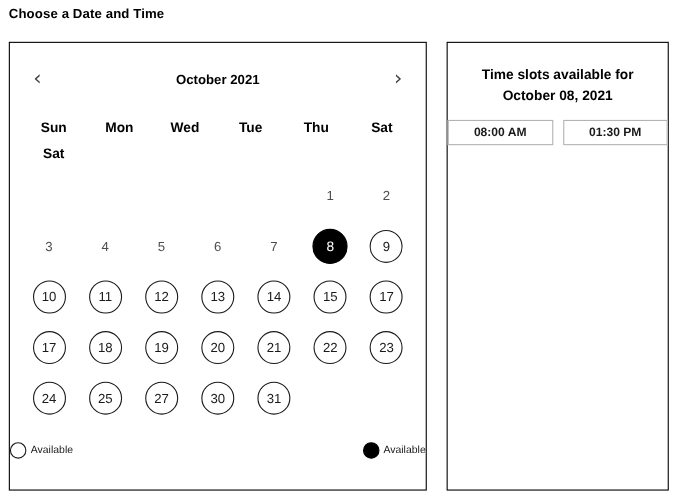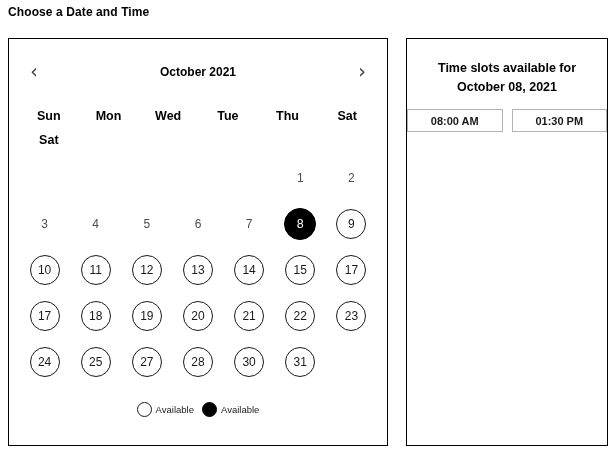--- a/index.html
+++ b/index.html
@@ -108,21 +108,21 @@
     width: 32px;
     height: 32px;
     font-size: 12.5px;
   }
   .legend {
     position: absolute;
     left: 0;
     right: 0;
     bottom: 28px;
     display: flex;
-    justify-content: center;
+    justify-content: space-between;
     align-items: center;
     gap: 8px;
     font-size: 9.5px;
     color: #1a1a1a;
   }
   .legend-item {
     display: flex;
     align-items: center;
     gap: 4px;
   }
@@ -277,23 +277,20 @@
         <div class="day-circle">23</div>
       </div>
       <div class="day-cell">
         <div class="day-circle">24</div>
       </div>
       <div class="day-cell">
         <div class="day-circle">25</div>
       </div>
       <div class="day-cell">
         <div class="day-circle">27</div>
-      </div>
-      <div class="day-cell">
-        <div class="day-circle">28</div>
       </div>
       <div class="day-cell">
         <div class="day-circle">30</div>
       </div>
       <div class="day-cell">
         <div class="day-circle">31</div>
       </div>
     </div>
 
   <div class="legend">

